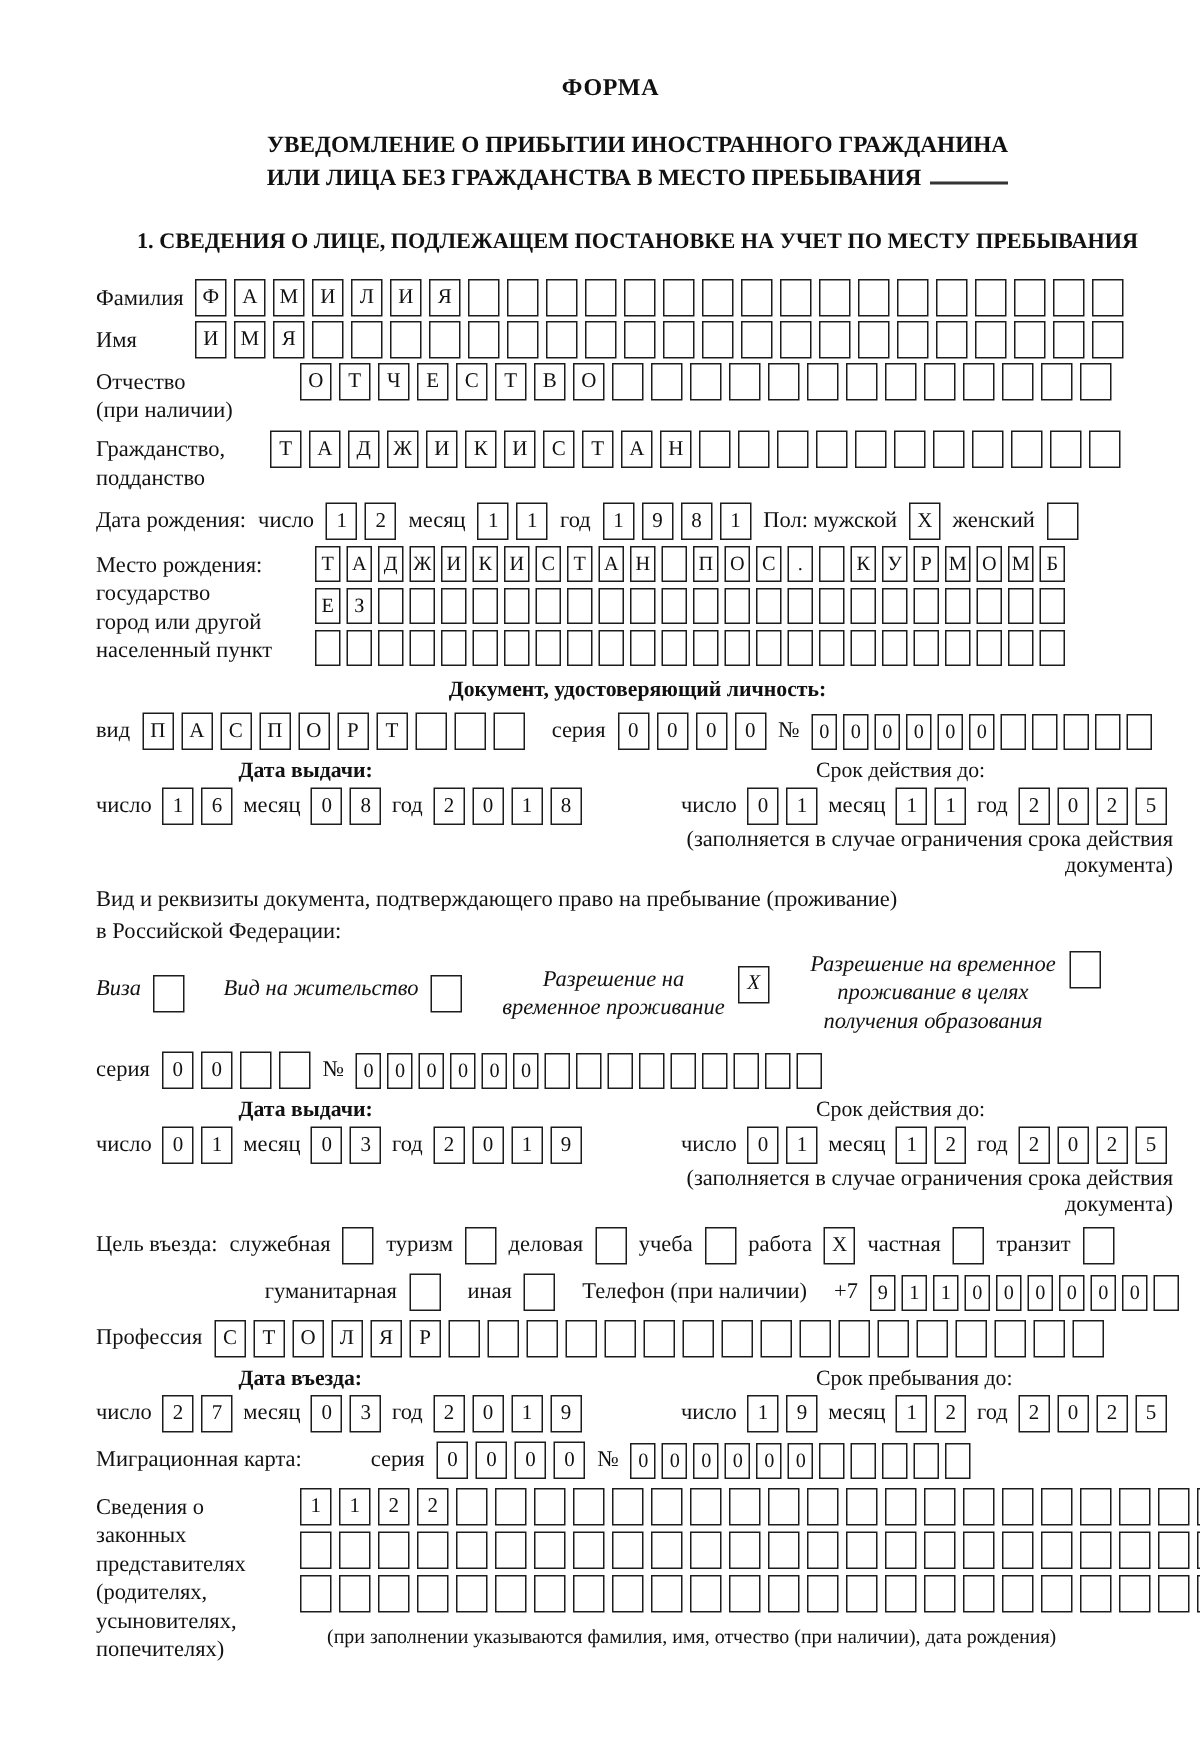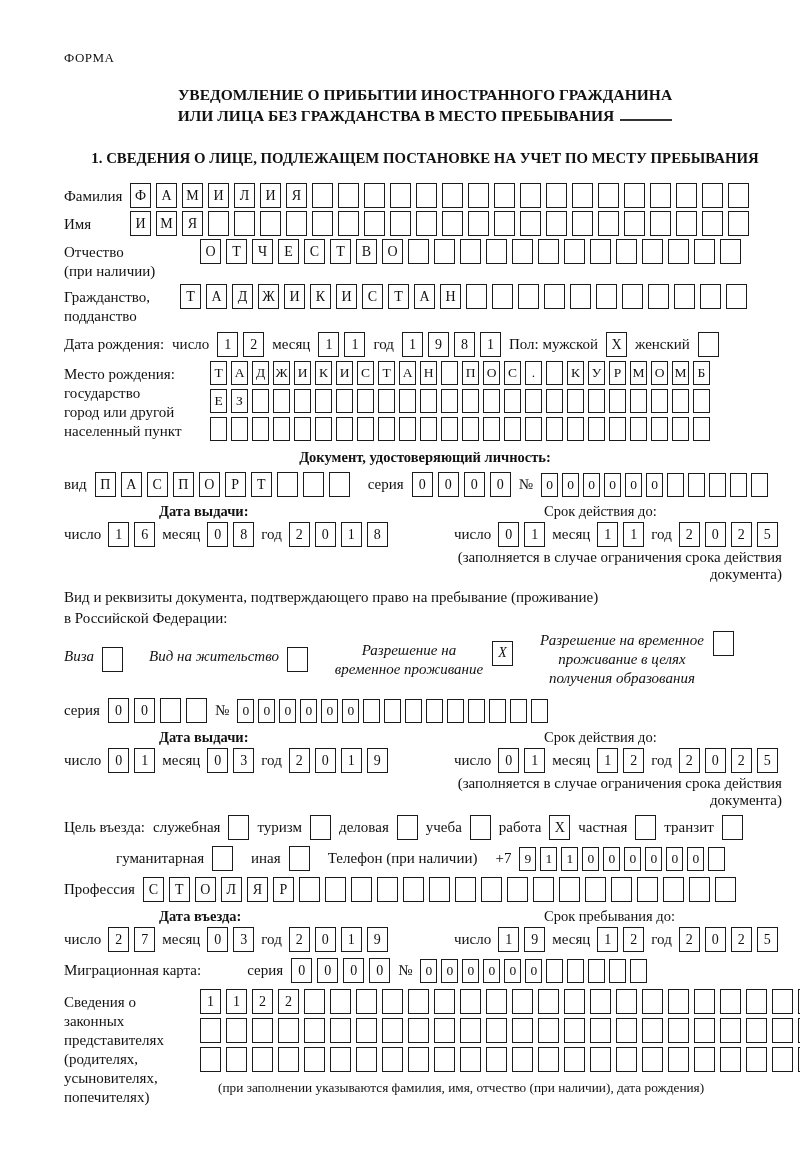--- a/index.html
+++ b/index.html
@@ -4,21 +4,21 @@
 <style>
   * { margin:0; padding:0; box-sizing:content-box; }
   body { background:#888; font-family:"Liberation Serif","DejaVu Serif",serif; color:#111; }
   .page { width:800px; height:1163px; background:#fff; margin:0 auto; position:relative;
           padding:36px 0 0 0; overflow:hidden; }
   .inner { padding:0 14px 0 64px; }
 
   
   .ref-block { margin-left:584px; font-size:14px; line-height:19px; }
   .ref-sub { font-size:12.5px; line-height:17px; }
-  .forma { text-align:left; margin:14px 36px 0 0; font-weight:normal; font-size:13px; letter-spacing:.5px; }
+  .forma { text-align:center; margin:14px 36px 0 0; font-weight:bold; font-size:16px; letter-spacing:.5px; }
 
   .title { text-align:center; font-weight:bold; font-size:15.5px; line-height:21px; margin-top:18px; }
   .blank { display:inline-block; width:52px; border-bottom:2px solid #333; height:14px; margin-left:6px; }
 
   .section-heading { text-align:center; font-weight:bold; font-size:14.8px; margin-top:24px; }
 
   .fields { margin-top:16px; font-size:15px; }
   .row { display:flex; align-items:flex-start; margin-bottom:3px; }
   .lblcol { flex:none; line-height:19px; padding-top:4px; }
   .lbl { white-space:nowrap; }
@@ -46,21 +46,21 @@
   .date-row { display:flex; align-items:center; gap:7px; }
   .note { font-size:15px; text-align:right; margin:2px 4px 0 0; }
 
   .opts { display:flex; align-items:center; gap:26px; margin-top:4px;font-style:italic; }
   .opt { display:flex; align-items:flex-start; gap:8px; }
   .opt .optlbl { line-height:19px; }
   .opt .optlbl.wrap { max-width:150px; text-align:center; }
   .opt .optlbl.wrap2 { max-width:166px; text-align:center; }
 
   .purpose-row { display:flex; align-items:center; gap:8px; margin-top:6px; flex-wrap:nowrap; }
-  .indent115 { margin-left:52px; }
+  .indent115 { margin-left:52px;justify-content:flex-end; }
 
   .reps-note { font-size:13.3px; margin:4px 0 0 150px; }
   .mt6 { margin-top:6px; } .mt10 { margin-top:10px; } .mt4 { margin-top:4px; }
 </style>
 </head>
 <body>
 
 <div class="page">
 
   <div class="inner">

